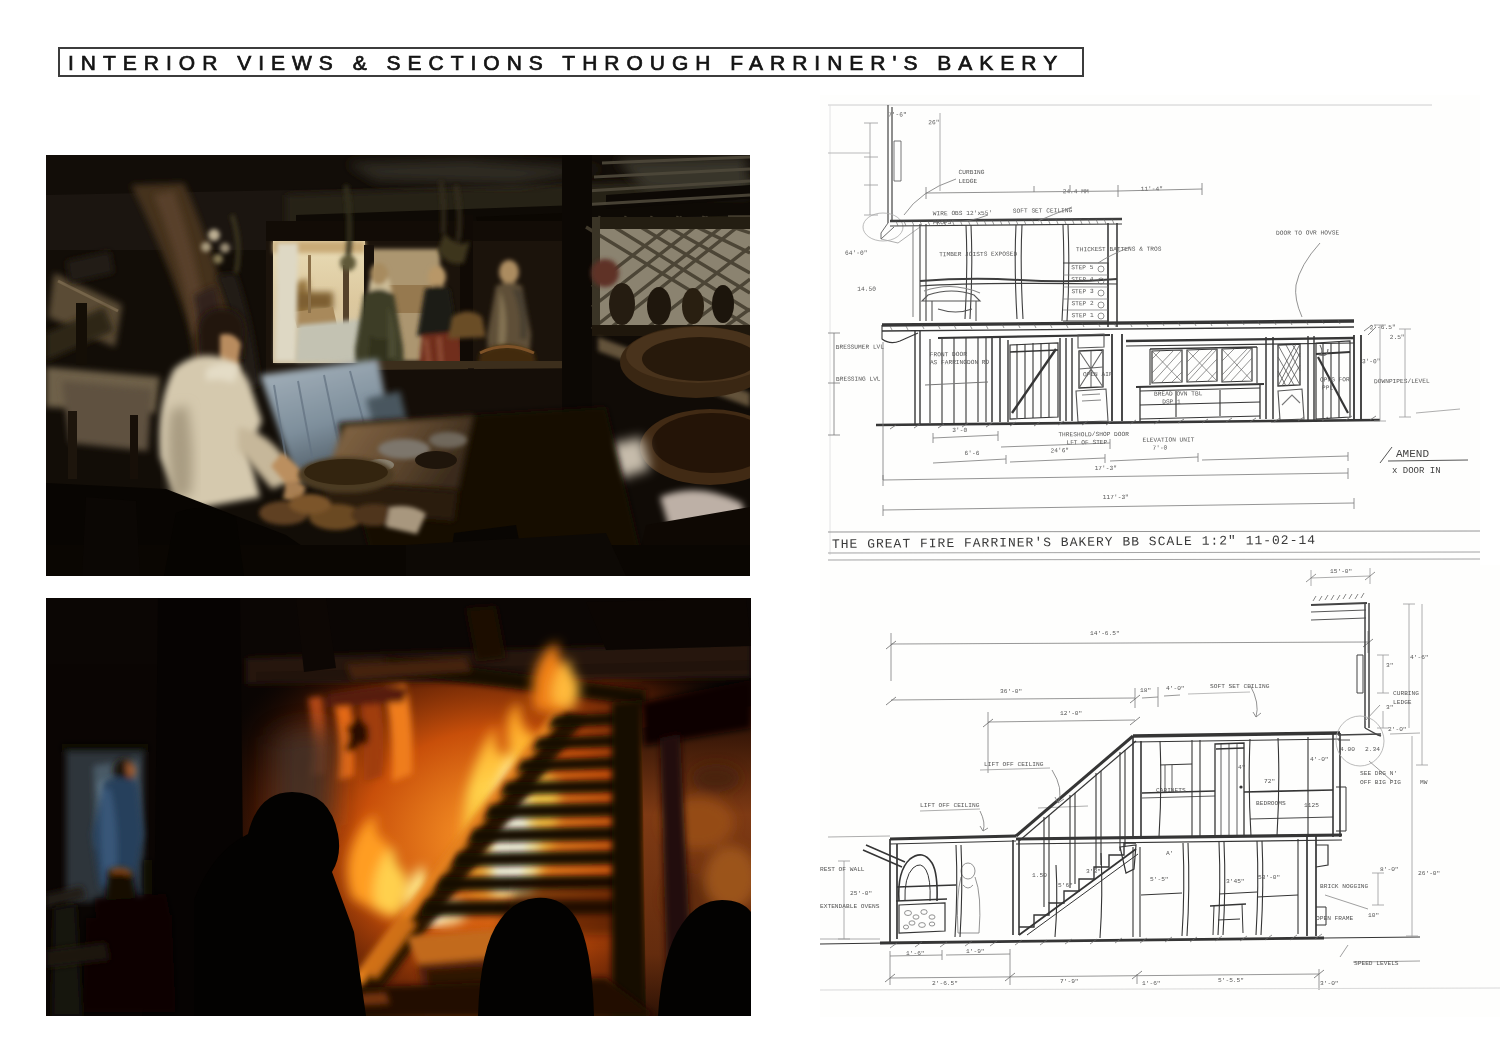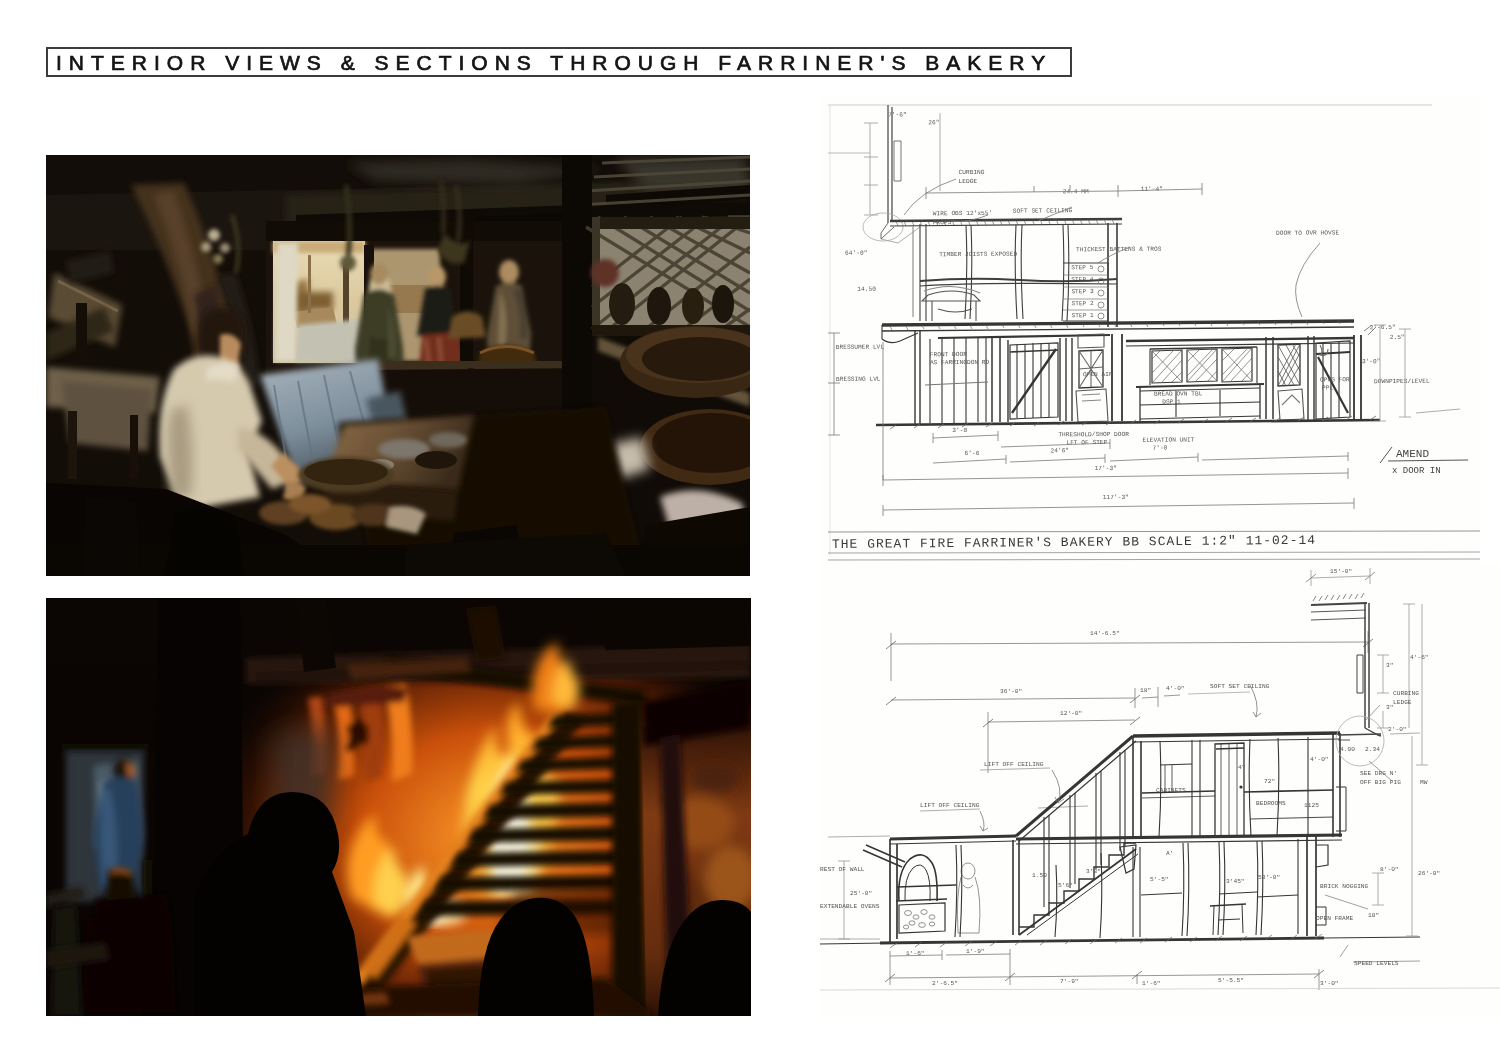--- a/index.html
+++ b/index.html
@@ -1,17 +1,17 @@
 <!DOCTYPE html>
 <html><head>
 <meta charset="utf-8">
 <style>
 html,body{margin:0;padding:0;background:#ffffff;}
 .page{position:relative;width:1500px;height:1061px;background:#ffffff;overflow:hidden;font-family:"Liberation Sans",sans-serif;}
-.titlebox{position:absolute;left:46px;top:47px;width:1014px;height:26px;border:2px solid #3c3c3c;
+.titlebox{position:absolute;left:58px;top:47px;width:1014px;height:26px;border:2px solid #3c3c3c;
  font-size:21px;font-weight:normal;-webkit-text-stroke:0.7px #111;letter-spacing:7px;color:#151515;line-height:27px;padding-left:8px;white-space:nowrap;overflow:hidden;}
 </style>
 </head>
 <body>
 <div class="page">
   <div class="titlebox">INTERIOR VIEWS &amp; SECTIONS THROUGH FARRINER'S BAKERY</div>
 
   <svg style="position:absolute;left:46px;top:155px" width="704" height="421" viewBox="0 0 704 421">
     <defs>
       <filter id="b6" x="-30%" y="-30%" width="160%" height="160%">

